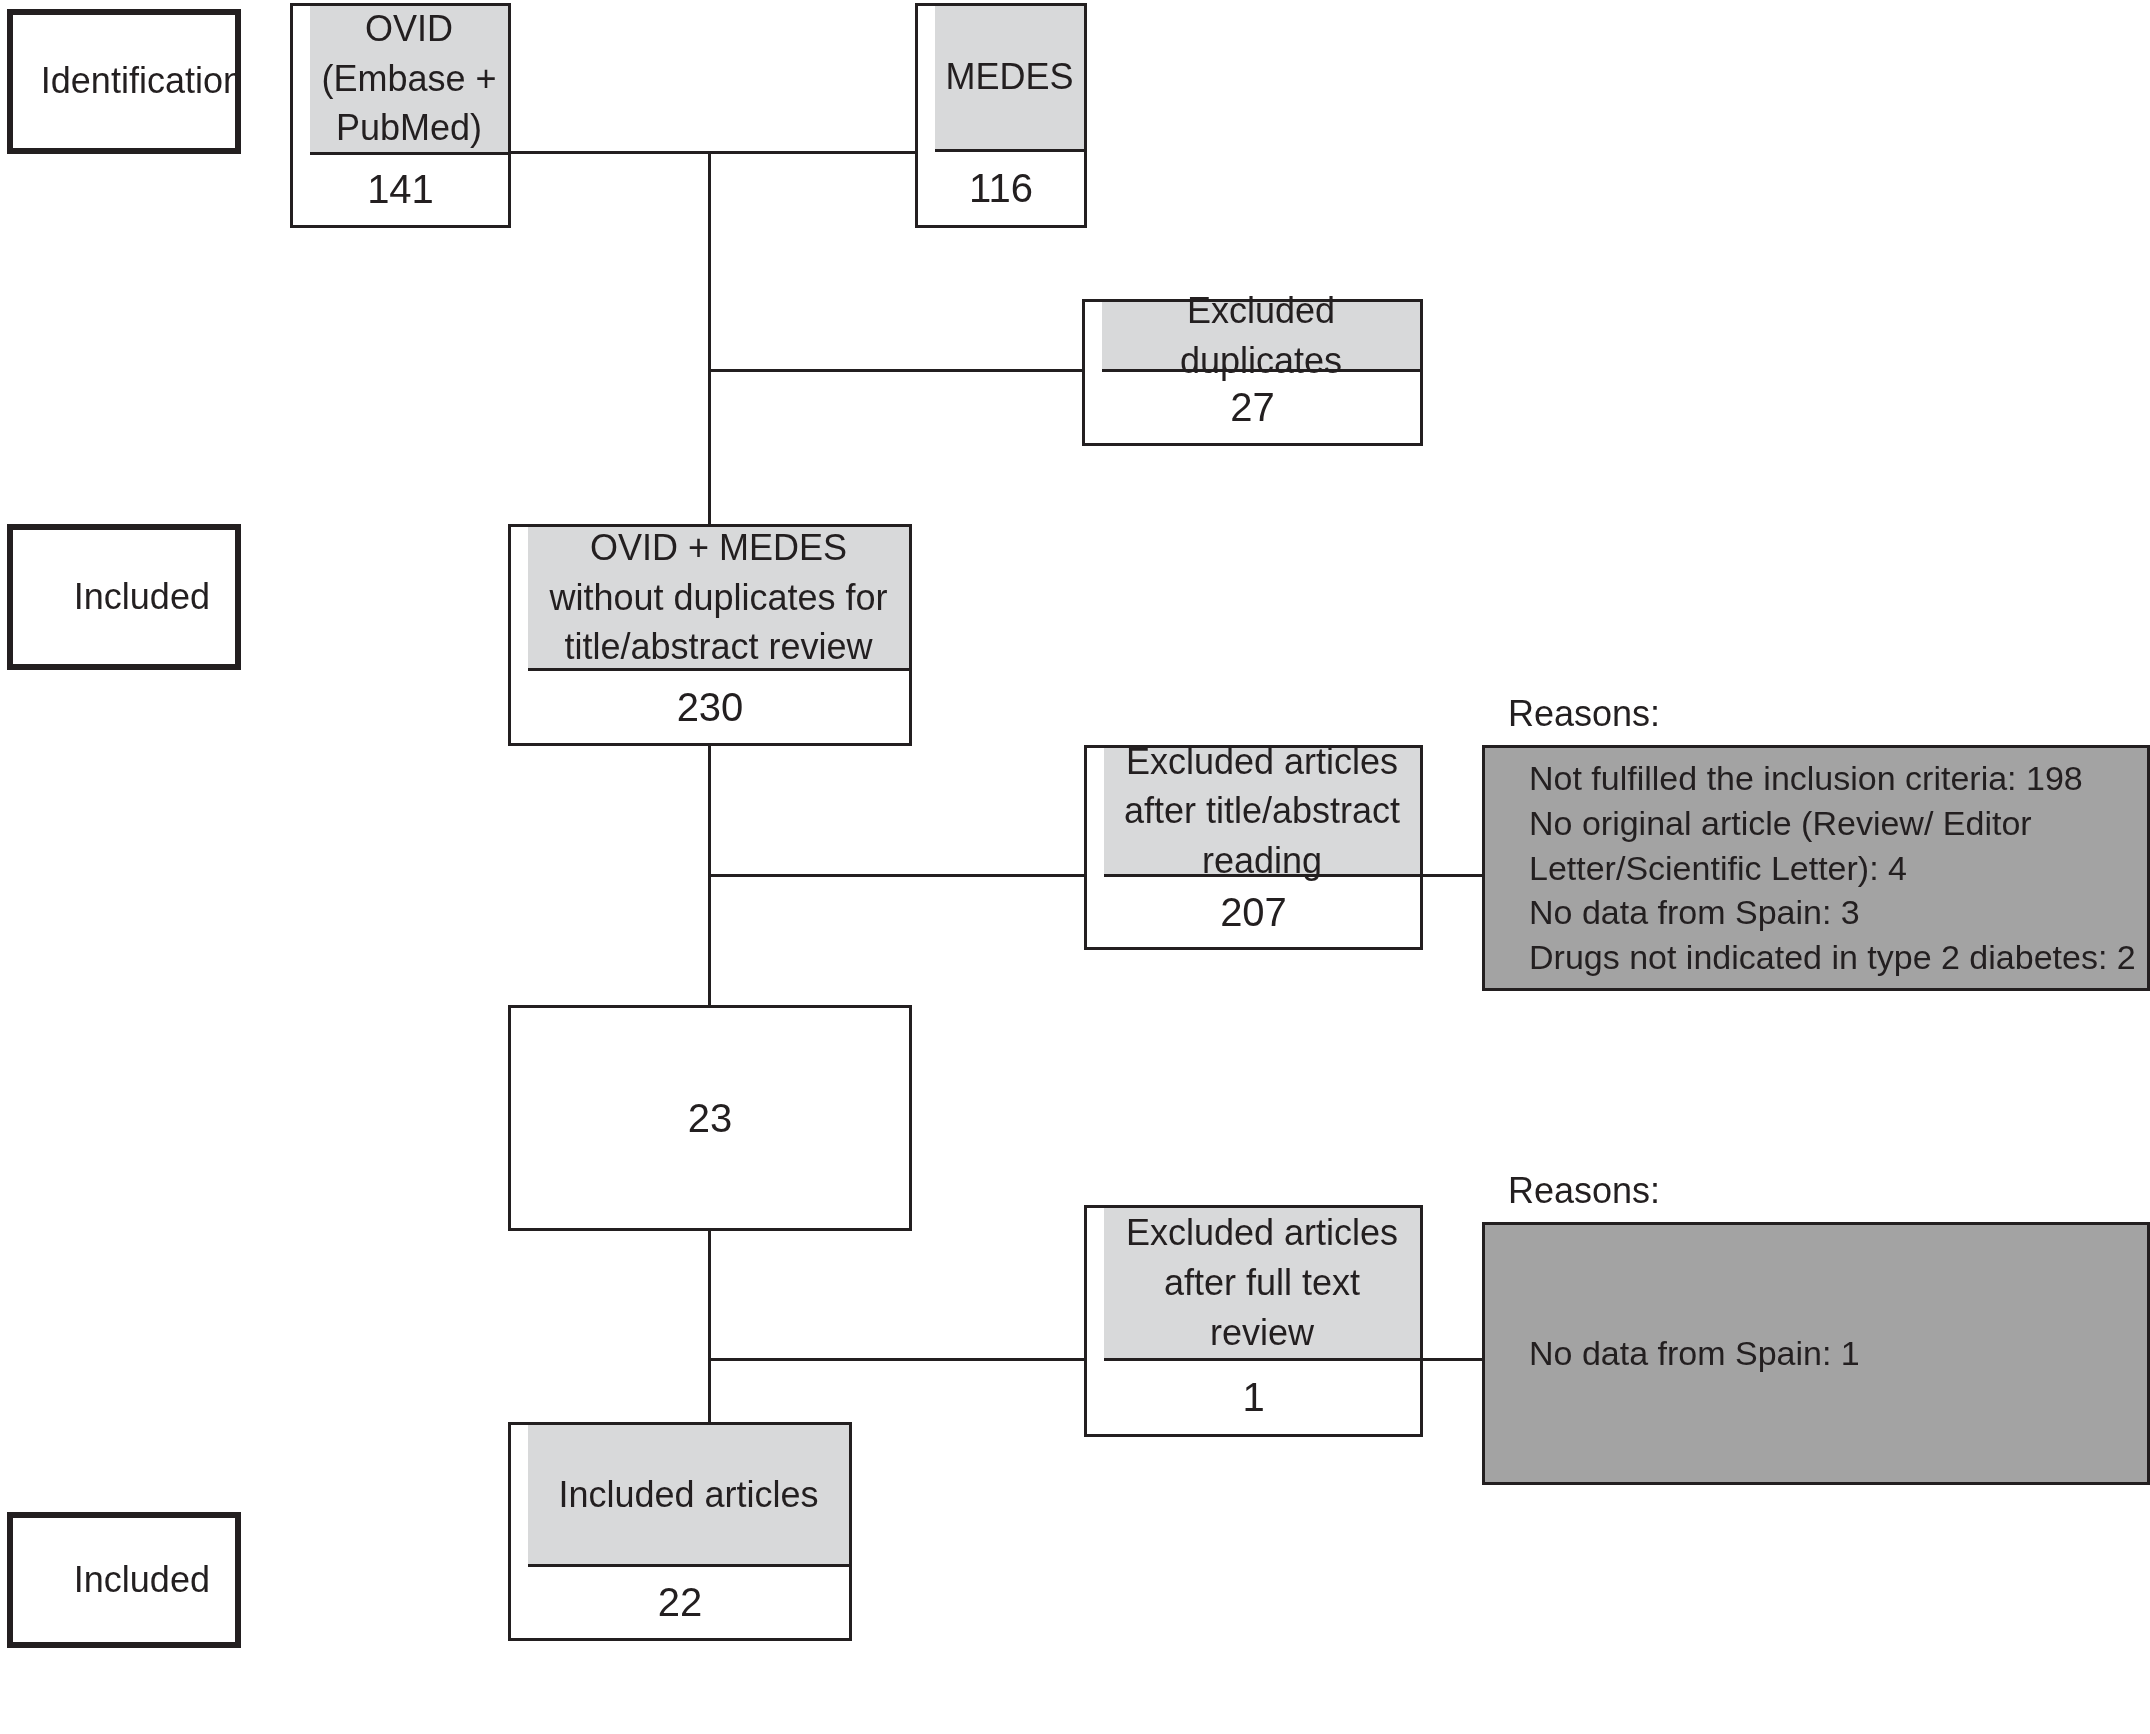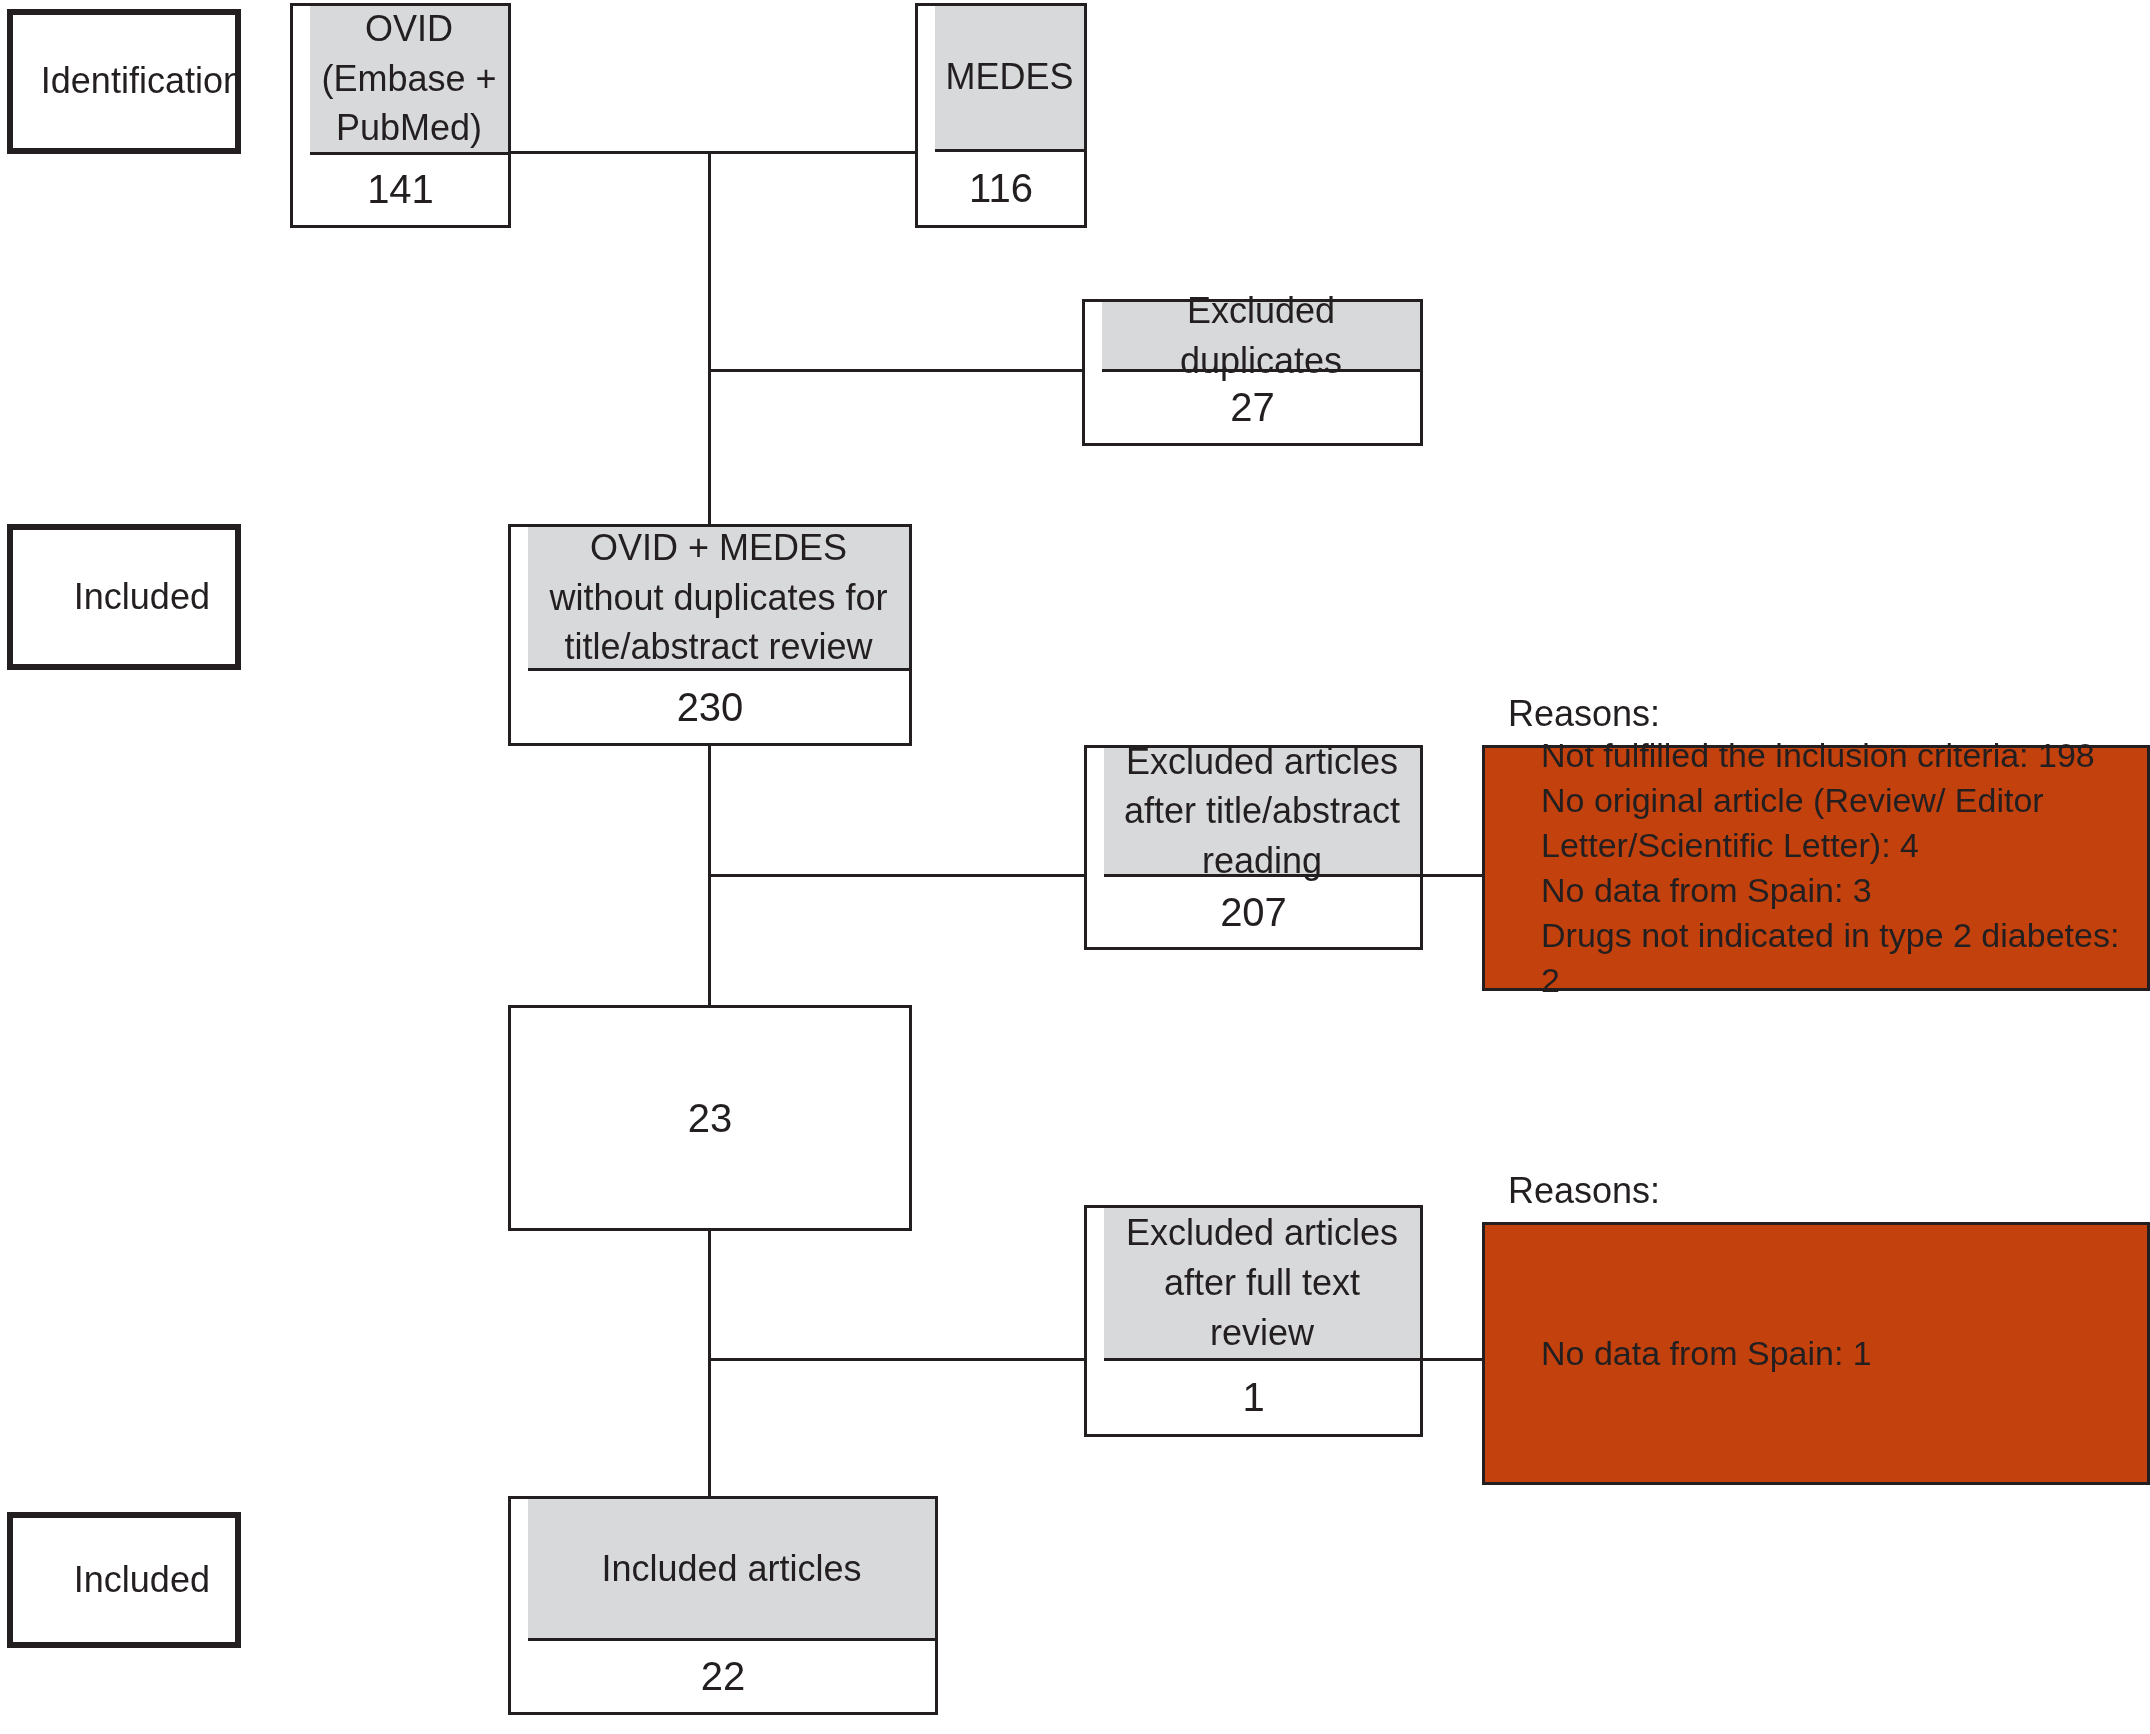--- a/index.html
+++ b/index.html
@@ -53,27 +53,27 @@
     display:flex;
     align-items:center;
     justify-content:center;
     font-size:40px;
   }
   
   .reasons-box{
     position:absolute;
     box-sizing:border-box;
     border:3.4px solid #231f20;
-    background:#c2410c;
+    background:#a3a3a3;
     display:flex;
     align-items:center;
     font-size:34px;
     line-height:1.32;
     white-space:pre-line;
-    padding-left:56px;
+    padding-left:44px;
     padding-right:8.6px;
   }
   .reasons-heading{
     position:absolute;
     font-size:36px;
     white-space:pre-line;
   }
   
   .line{
     position:absolute;
@@ -115,21 +115,21 @@
     <div class="node-label" style="height:144px">OVID + MEDES
 without duplicates for
 title/abstract review</div>
     <div class="node-count">230</div>
   </div>
 
   <div class="node" style="left:508px;top:1005px;width:404px;height:226px">
     <div class="node-count">23</div>
   </div>
 
-  <div class="node" style="left:508px;top:1496px;width:430px;height:219px">
+  <div class="node" style="left:508px;top:1422px;width:344px;height:219px">
     <div class="node-label" style="height:142px">Included articles</div>
     <div class="node-count">22</div>
   </div>
 
   <div class="node" style="left:1082px;top:299px;width:341px;height:147px">
     <div class="node-label" style="height:70px">Excluded duplicates</div>
     <div class="node-count">27</div>
   </div>
 
   <div class="node" style="left:1084px;top:745px;width:339px;height:205px">

